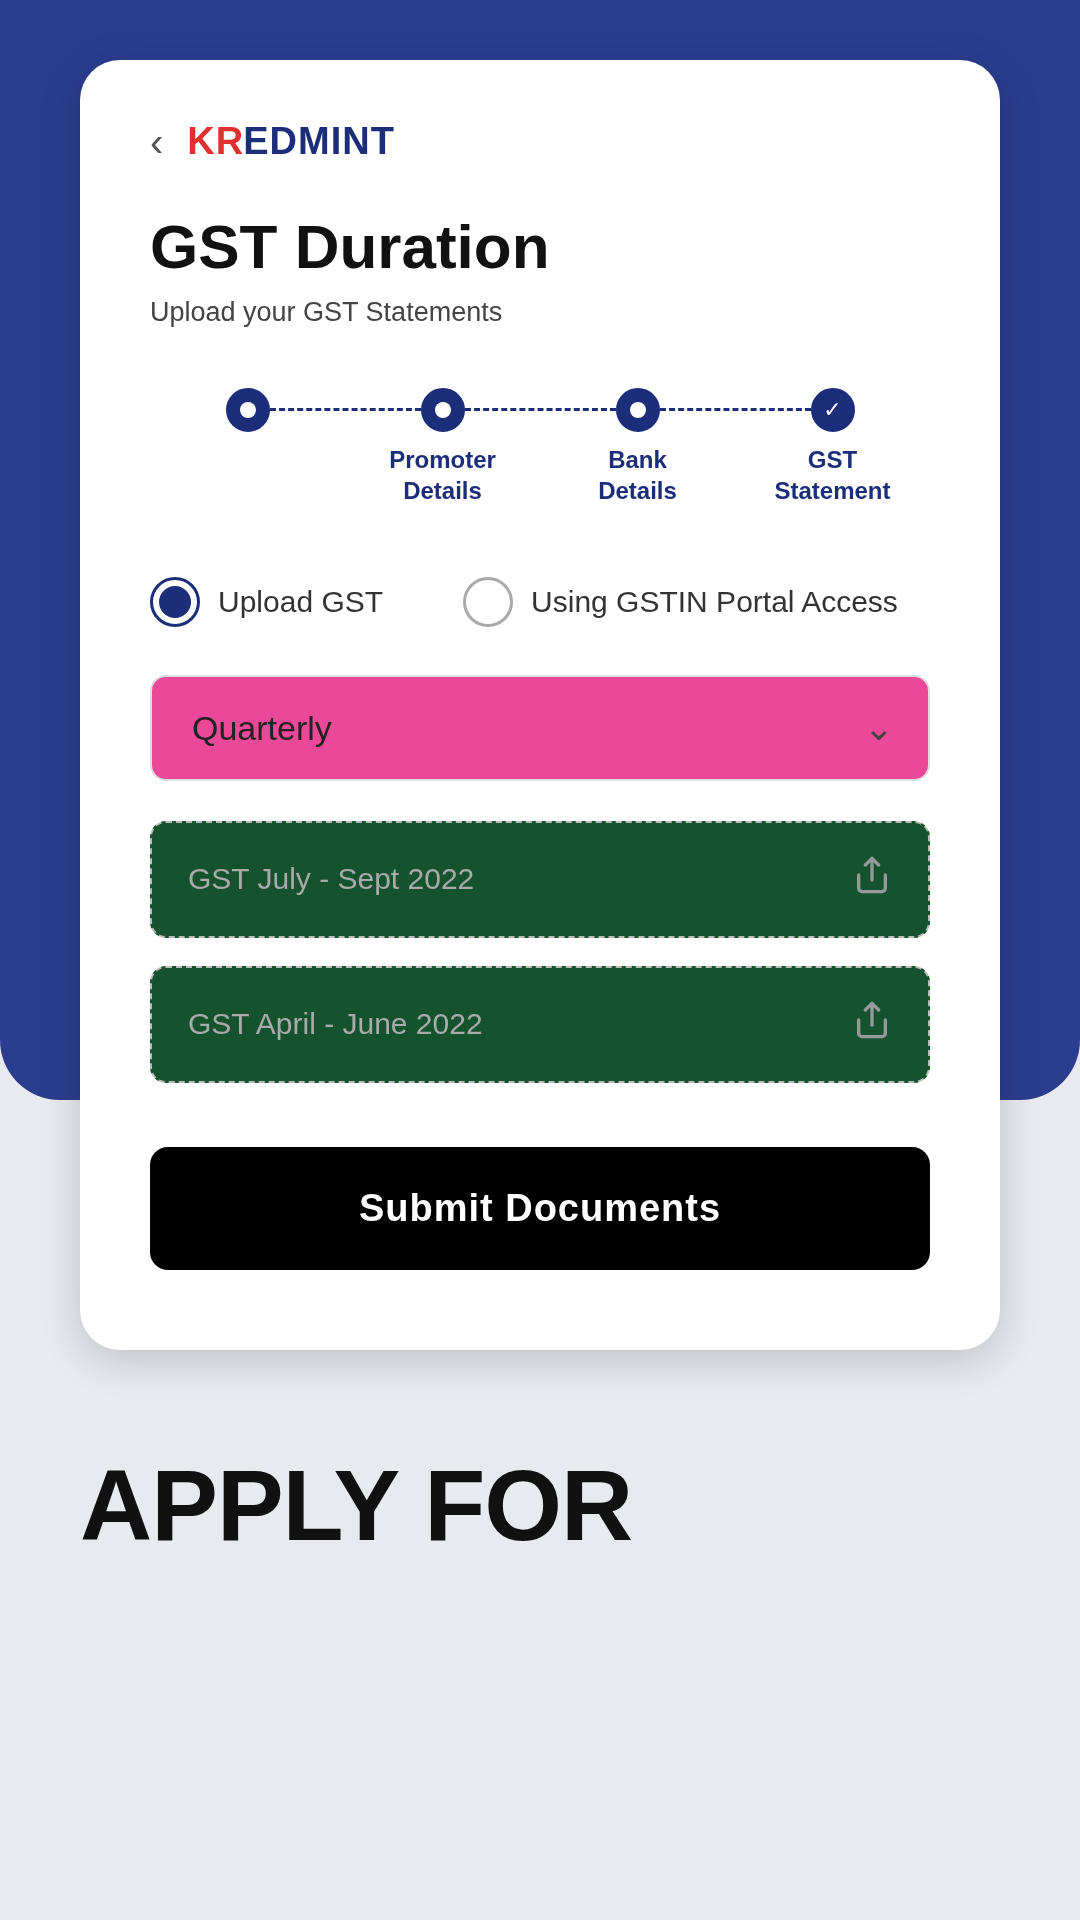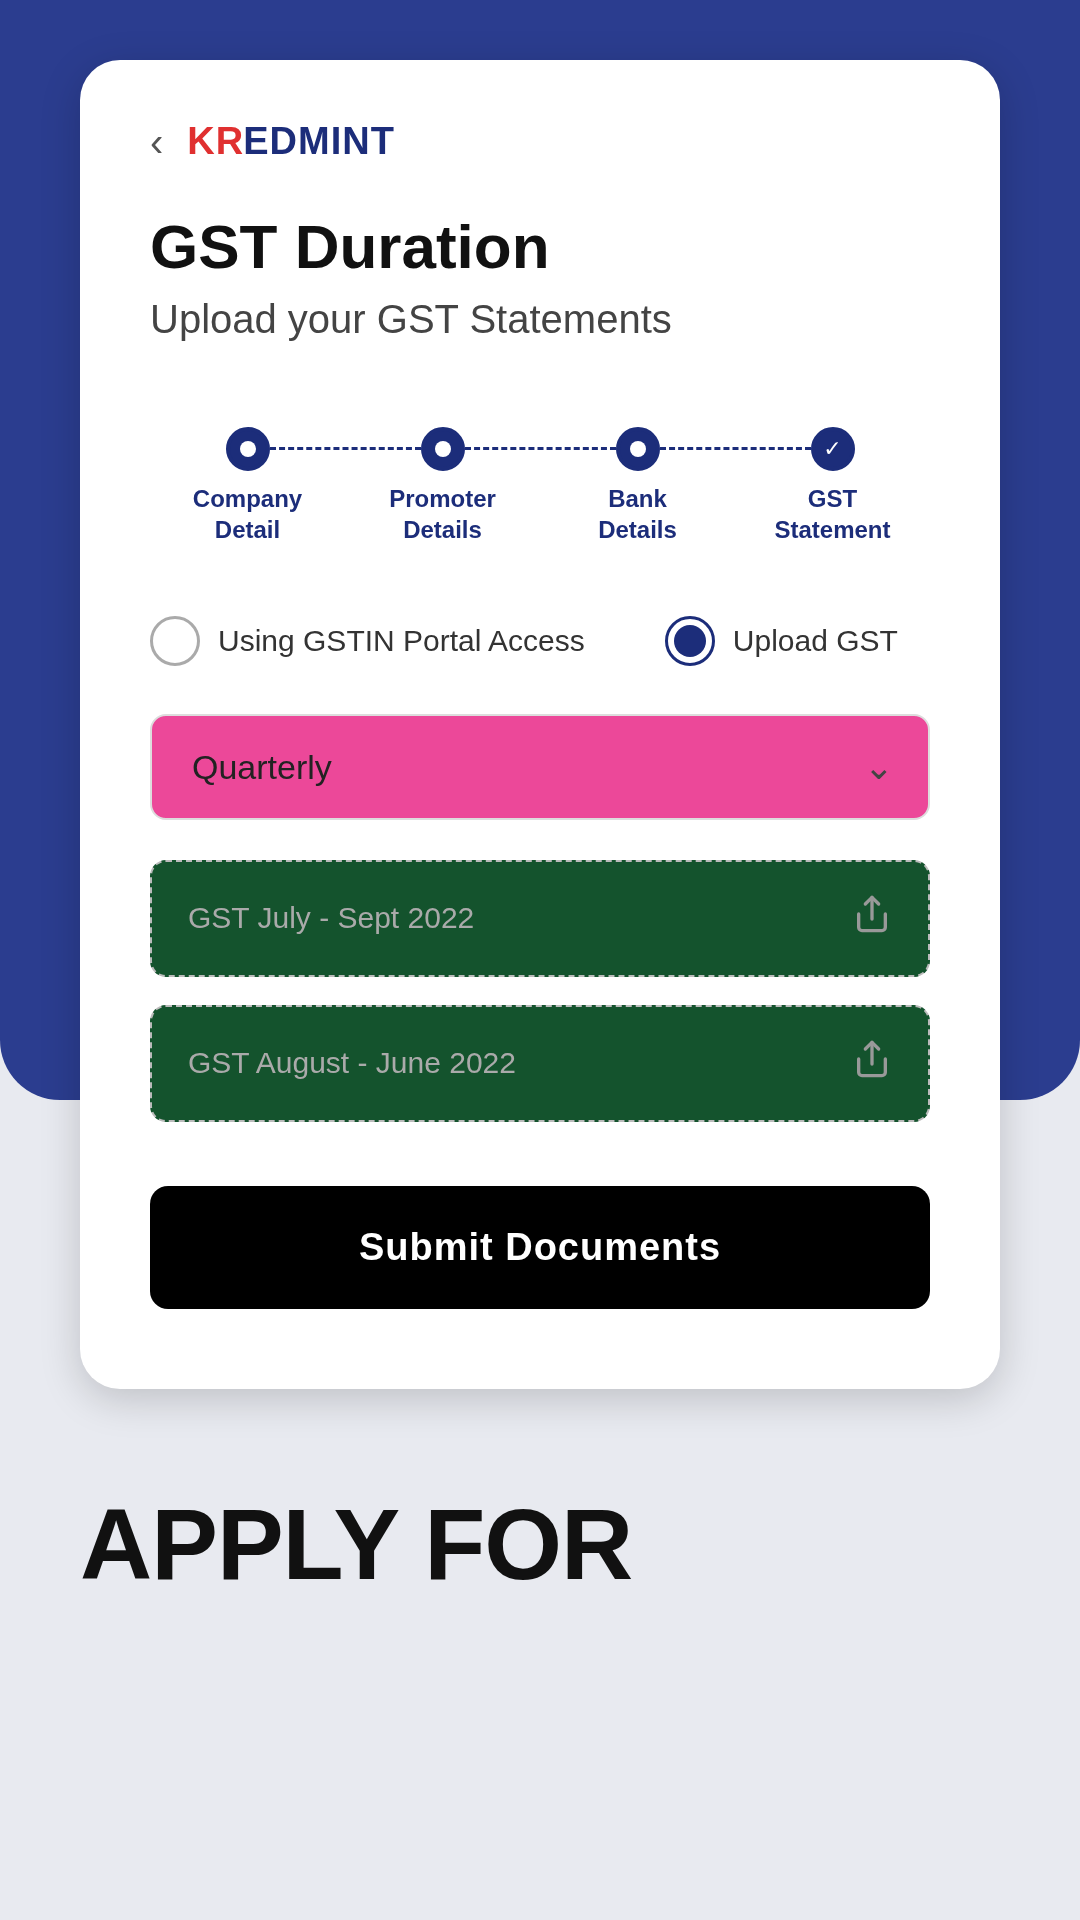--- a/index.html
+++ b/index.html
@@ -86,23 +86,23 @@
     
     .page-title {
       font-size: 62px;
       font-weight: 800;
       color: #111;
       margin-bottom: 16px;
       line-height: 1.1;
     }
 
     .page-subtitle {
-      font-size: 40px;
+      font-size: 27px;
       color: #444;
-      margin-bottom: 85px;
+      margin-bottom: 60px;
     }
 
     
     .steps-row {
       display: flex;
       align-items: flex-start;
       justify-content: space-between;
       margin-bottom: 70px;
       position: relative;
     }
@@ -332,22 +332,20 @@
     <div class="steps-row">
 
       <div class="step-connector connector-1"></div>
       <div class="step-connector connector-2"></div>
       <div class="step-connector connector-3"></div>
 
       <div class="step-item">
         <div class="step-circle filled">
           <div class="inner-dot"></div>
         </div>
-        <div class="step-label">Company
-Detail</div>
       </div>
 
       <div class="step-item">
         <div class="step-circle filled">
           <div class="inner-dot"></div>
         </div>
         <div class="step-label">Promoter<br>Details</div>
       </div>
 
       <div class="step-item">
@@ -362,29 +360,29 @@
           <span class="checkmark">✓</span>
         </div>
         <div class="step-label">GST<br>Statement</div>
       </div>
     </div>
 
     
     <div class="radio-row">
 
       <div class="radio-option">
-        <div class="radio-outer"></div>
-        <span class="radio-label">Using GSTIN Portal Access</span>
-      </div>
-
-      <div class="radio-option">
         <div class="radio-outer selected">
           <div class="radio-inner"></div>
         </div>
         <span class="radio-label">Upload GST</span>
+      </div>
+
+      <div class="radio-option">
+        <div class="radio-outer"></div>
+        <span class="radio-label">Using GSTIN Portal Access</span>
       </div>
     </div>
 
     
 
     
     <div class="dropdown-wrapper">
       <select class="dropdown-select">
         <option>Monthly</option>
         <option selected="">Quarterly</option>
@@ -400,21 +398,21 @@
         <svg width="40" height="40" viewBox="0 0 24 24" fill="none" stroke="#999" stroke-width="2" stroke-linecap="round" stroke-linejoin="round">
           <path d="M4 12v8a2 2 0 0 0 2 2h12a2 2 0 0 0 2-2v-8"></path>
           <polyline points="16 6 12 2 8 6"></polyline>
           <line x1="12" y1="2" x2="12" y2="15"></line>
         </svg>
       </span>
     </div>
 
     
     <div class="upload-field">
-      <span class="upload-field-label">GST August - June 2022</span>
+      <span class="upload-field-label">GST April - June 2022</span>
       <span class="upload-icon">
         <svg width="40" height="40" viewBox="0 0 24 24" fill="none" stroke="#999" stroke-width="2" stroke-linecap="round" stroke-linejoin="round">
           <path d="M4 12v8a2 2 0 0 0 2 2h12a2 2 0 0 0 2-2v-8"></path>
           <polyline points="16 6 12 2 8 6"></polyline>
           <line x1="12" y1="2" x2="12" y2="15"></line>
         </svg>
       </span>
     </div>
 
     

